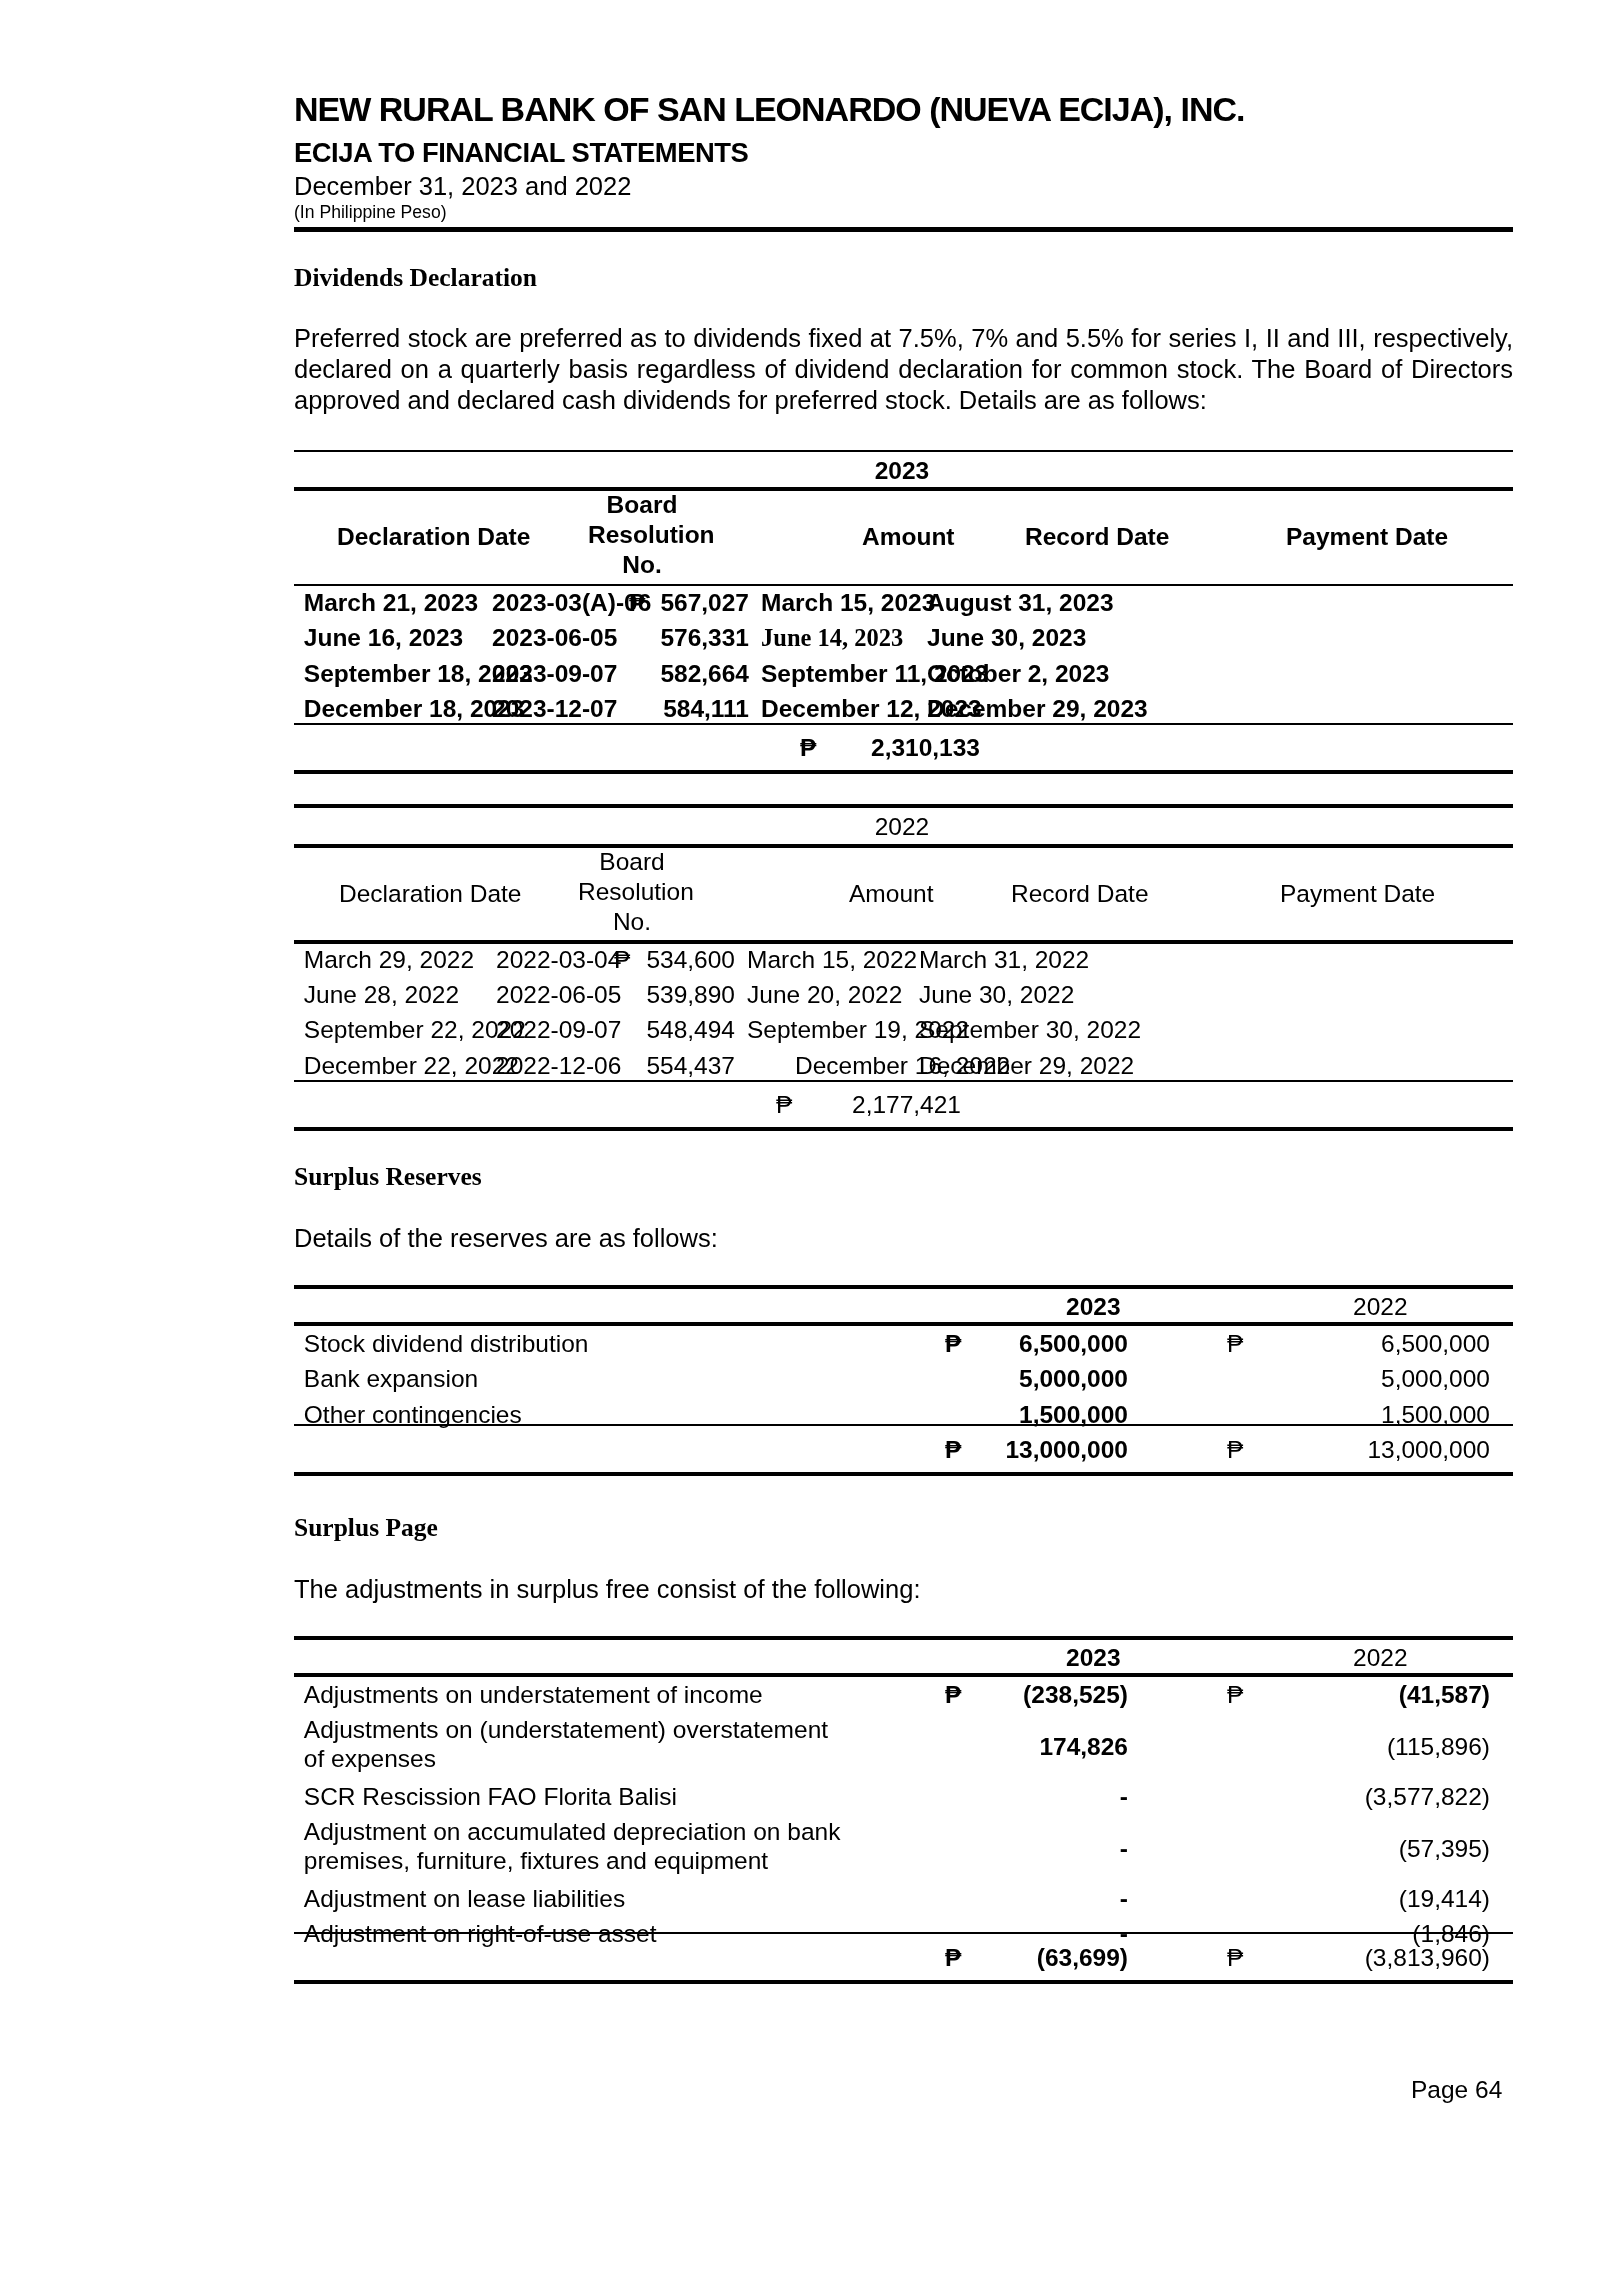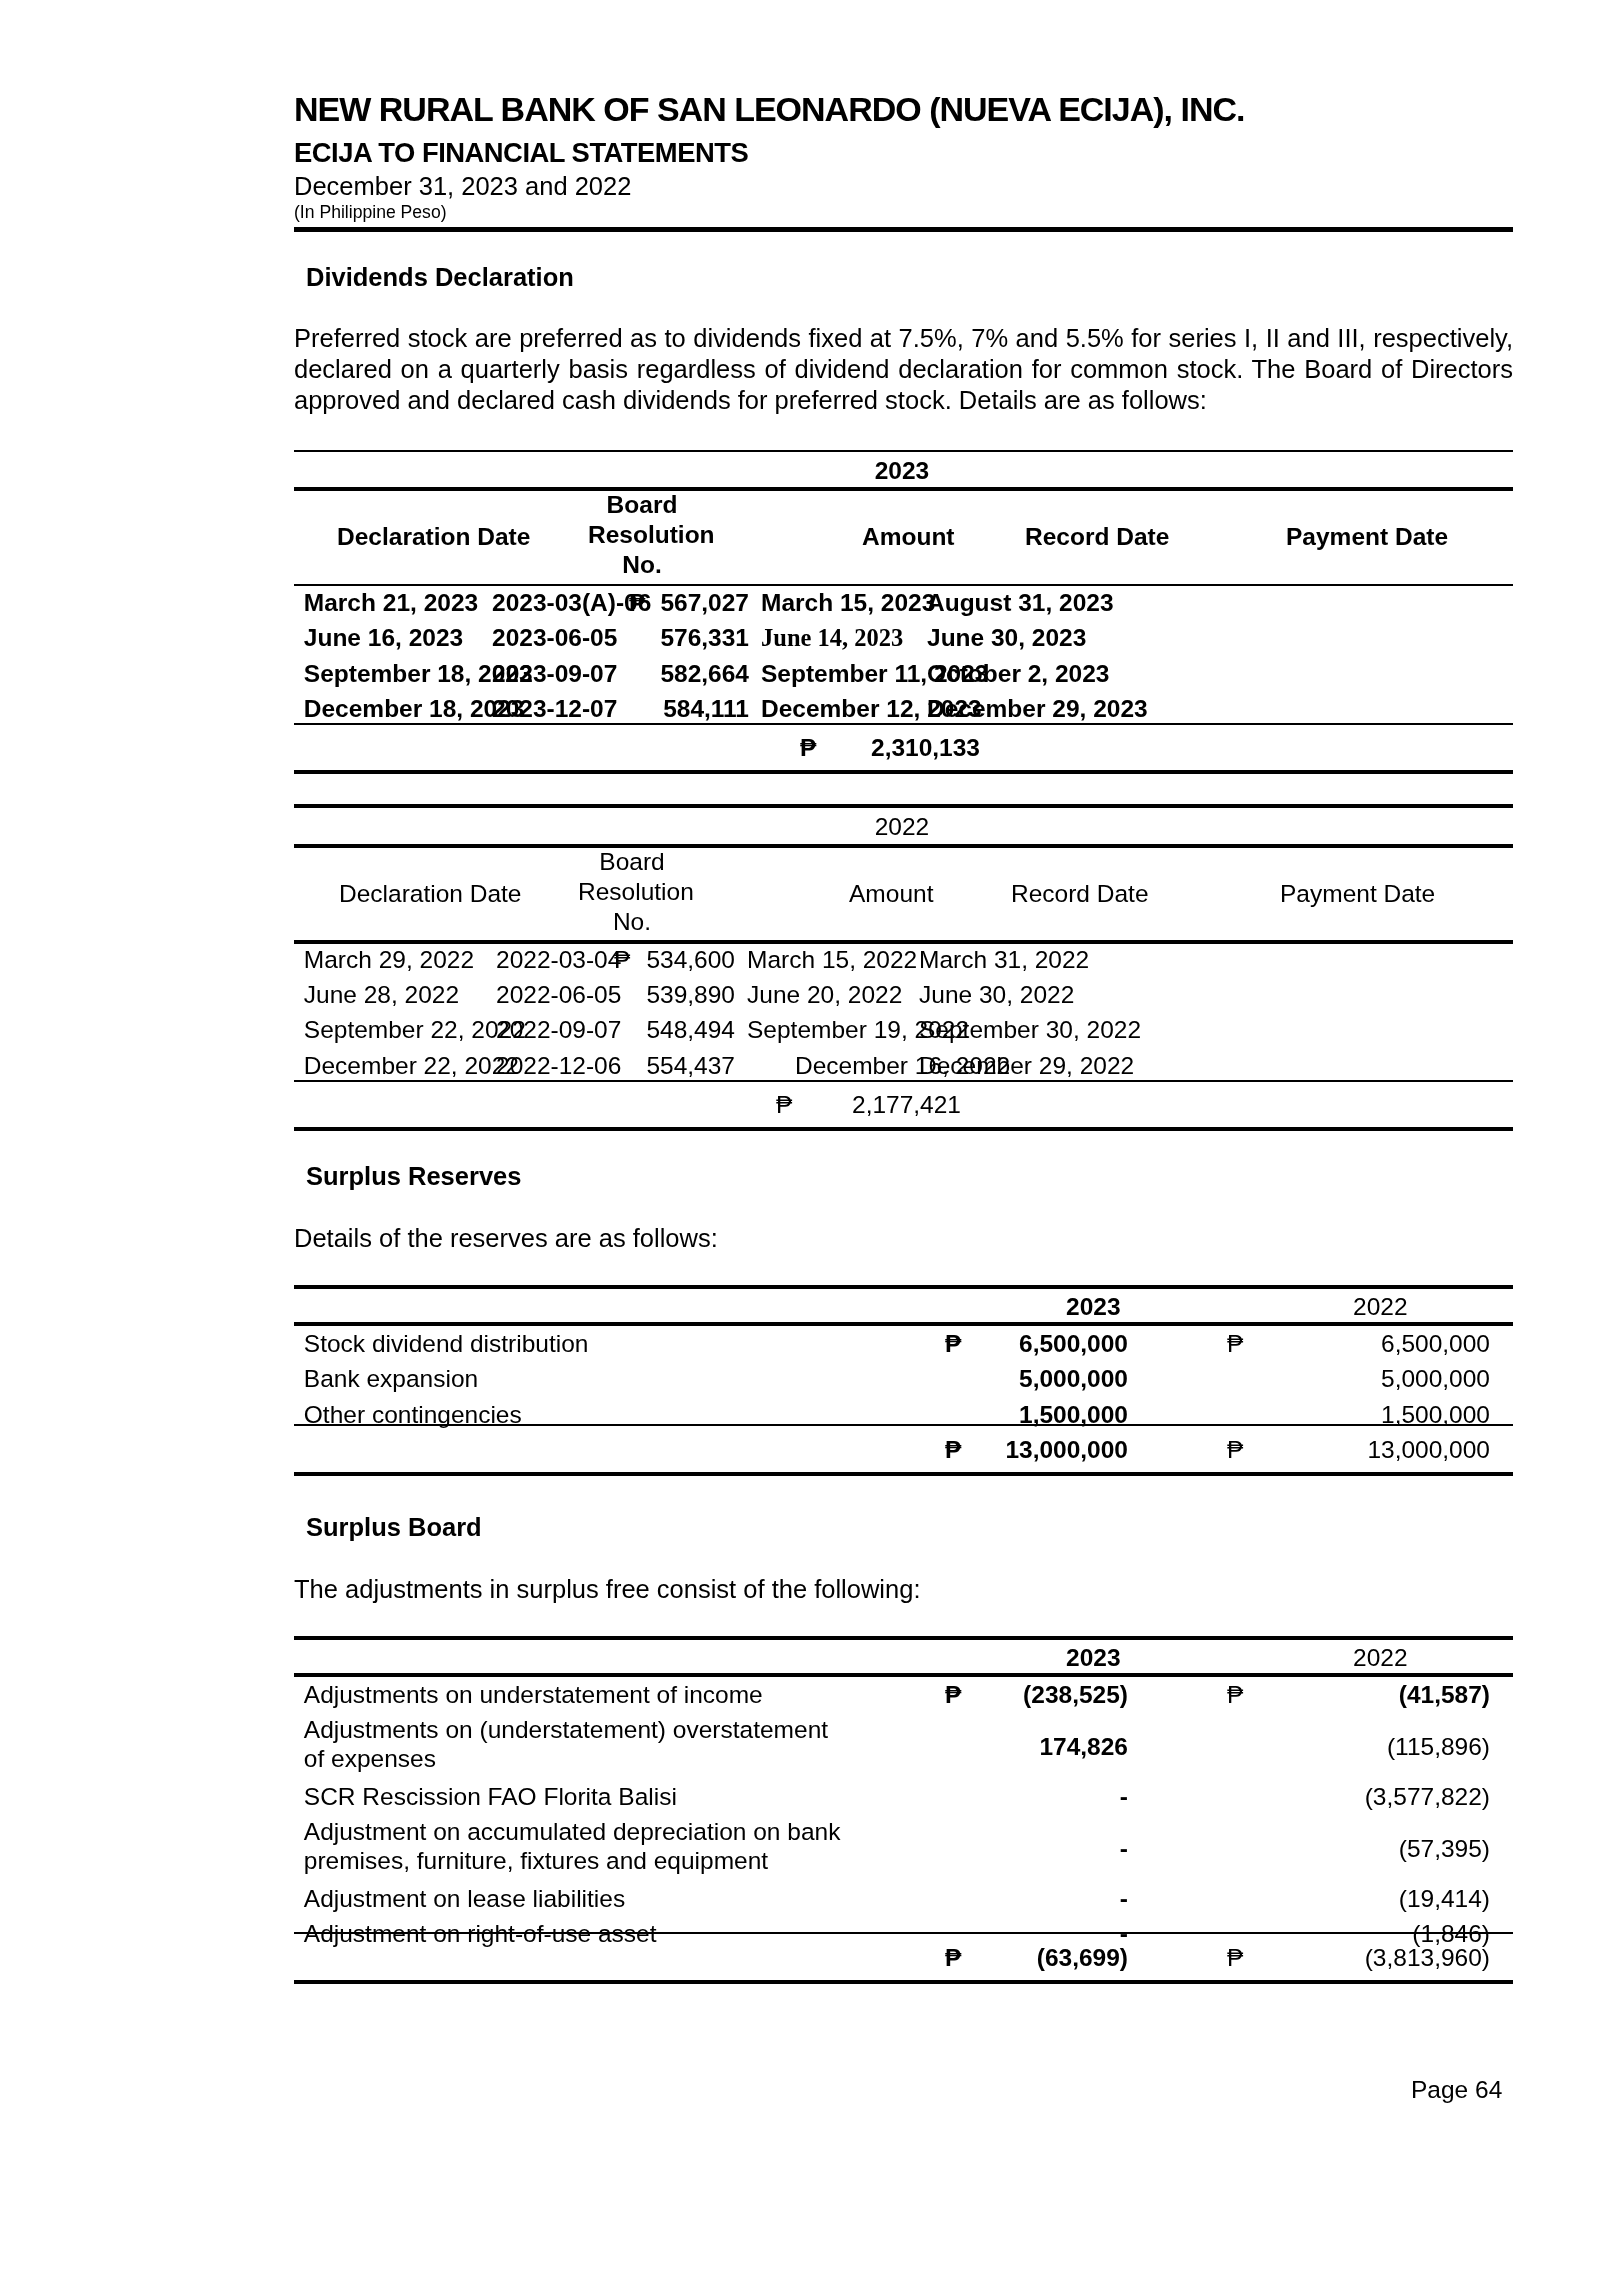--- a/index.html
+++ b/index.html
@@ -4,21 +4,21 @@
 <style>
   html, body { margin: 0; padding: 0; background: #ffffff; }
   body { width: 1621px; height: 2291px; position: relative; font-family: "Liberation Sans", sans-serif; color: #000; }
   .page { position: absolute; left: 294px; top: 0; width: 1219px; }
   .hdr-company { position: absolute; top: 90px; left: 0; font-size: 34px; font-weight: bold; letter-spacing: -1px; white-space: nowrap; }
   .hdr-notes { position: absolute; top: 137px; left: 0; font-size: 27.4px; font-weight: bold; letter-spacing: -0.5px; }
   .hdr-date { position: absolute; top: 172px; left: 0; font-size: 25.5px; }
   .hdr-unit { position: absolute; top: 202px; left: 0; font-size: 17.6px; }
   .hdr-rule { position: absolute; top: 227px; left: 0; width: 1219px; height: 4.9px; background: #000; }
 
-  .h { position: absolute; left: 12px; font-size: 25.5px; font-weight: bold; }
+  .h { position: absolute; left: 0; font-size: 25.5px; font-weight: bold; font-family: Liberation Serif, serif; }
   .para { position: absolute; left: 0; width: 1219px; font-size: 25.5px; line-height: 31px; text-align: justify; }
 
   .rule { position: absolute; left: 0; width: 1219px; background: #000; }
   .r-thick { height: 3.9px; }
   .r-thin { height: 2px; }
 
   .cell { position: absolute; font-size: 24.5px; white-space: nowrap; line-height: 29px; }
   .b { font-weight: bold; }
   .ctr { text-align: center; }
   .rt { text-align: right; }
@@ -179,21 +179,21 @@
         </div>
       </div>
     <div class="rule r-thin" style="top:1424px;"></div>
     <div class="cell b" style="top:1435px; left:651px;">₱</div>
     <div class="cell b rt" style="top:1435px; left:667px; width:167px;">13,000,000</div>
     <div class="cell" style="top:1435px; left:933px;">₱</div>
     <div class="cell rt" style="top:1435px; left:1029px; width:167px;">13,000,000</div>
     <div class="rule r-thick" style="top:1472px;"></div>
   </div>
 
-  <div class="h" style="top:1513px;">Surplus Board</div>
+  <div class="h" style="top:1513px;">Surplus Page</div>
   <div class="para" style="top:1574px;">The adjustments in surplus free consist of the following:</div>
   <div>
     <div class="rule r-thick" style="top:1636px;"></div>
     <div class="cell b" style="top:1643px; left:772px;">2023</div>
     <div class="cell" style="top:1643px; left:1059px;">2022</div>
     <div class="rule r-thick" style="top:1673px;"></div>
     <div id="free-rows">
         <div class="" style="position:absolute; left:0; top:0;">
           <div class="cell" style="top:1680px; left:9.8px; line-height:29px;">
             <div class="" style="">Adjustments on understatement of income</div>

